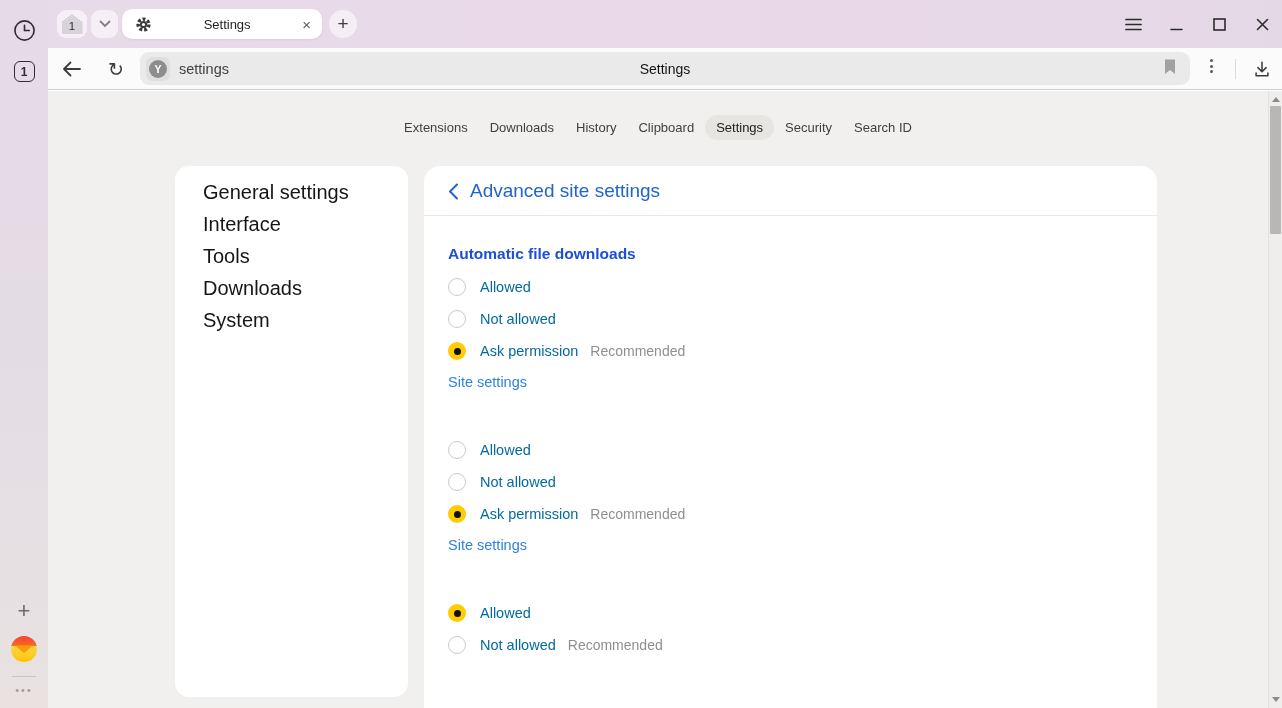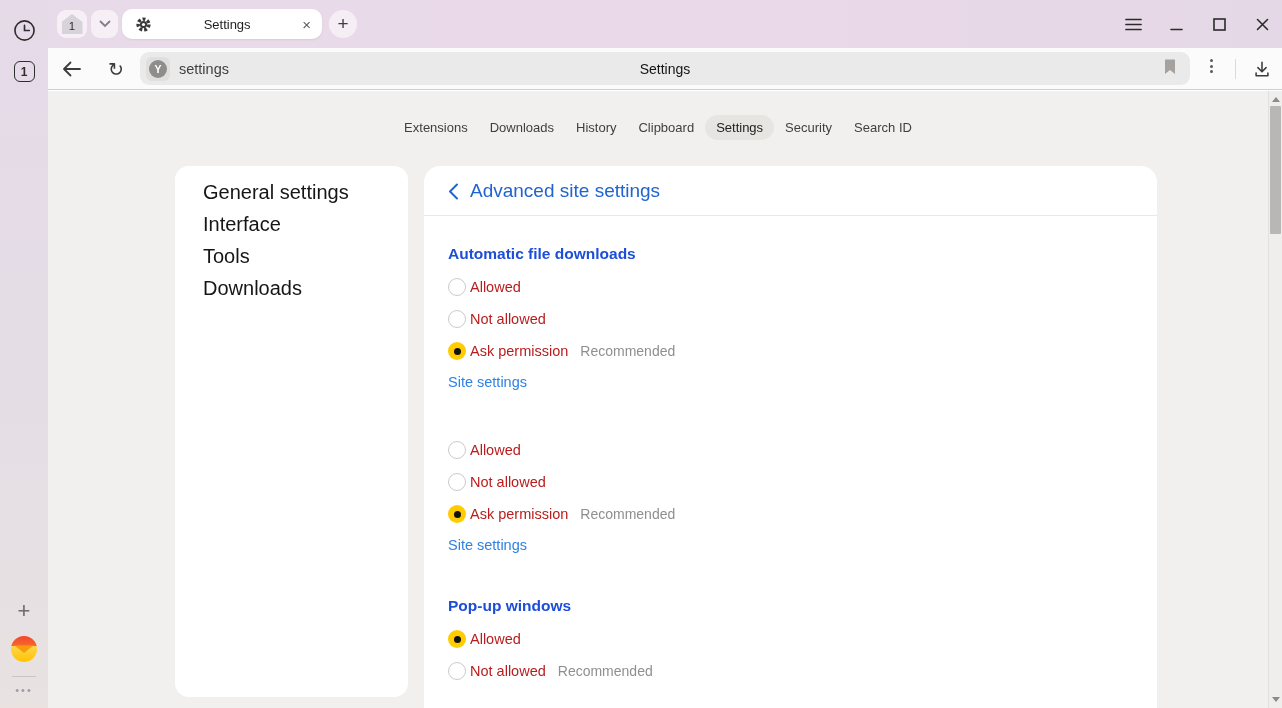--- a/index.html
+++ b/index.html
@@ -133,21 +133,21 @@
   .option { height:32px; display:flex; align-items:center; }
   .radio {
     width:18px; height:18px; border-radius:50%; background:#fff;
     border:1.5px solid #cbcbcb; flex:none; position:relative;
   }
   .radio.selected { border:none; background:#ffcc00; }
   .radio.selected::after {
     content:""; position:absolute; left:5.5px; top:5.5px; width:7px; height:7px;
     border-radius:50%; background:#111;
   }
-  .opt-label { margin-left:4px; font-size:14.5px; color:#b91c1c;text-align:center; }
+  .opt-label { margin-left:14px; font-size:14.5px; color:#0369a1;text-align:center; }
   .opt-note { margin-left:12px; font-size:14px; color:#8f8f8f; }
   .site-link { margin-top:7px; font-size:14.5px; color:#2d82e3; cursor:pointer; width:fit-content; }
 
   
   .scrollbar { position:absolute; right:0; top:0; bottom:0; width:14px; background:#efeeec; border-left:1px solid #e3e1df; }
   .sb-up { position:absolute; top:6px; left:3px; width:0; height:0; border-left:4px solid transparent; border-right:4px solid transparent; border-bottom:5px solid #8b8b8b; }
   .sb-down { position:absolute; bottom:6px; left:3px; width:0; height:0; border-left:4px solid transparent; border-right:4px solid transparent; border-top:5px solid #8b8b8b; }
   .sb-thumb { position:absolute; top:15px; left:1px; width:11px; height:128px; background:#b9b7b5; border-radius:1px; }
 </style>
 </head>
@@ -275,20 +275,21 @@
     <span class="nav-item">Security</span>
     <span class="nav-item">Search ID</span>
   </div>
 
   <div class="left-card">
     <div class="menu-list">
       <div class="menu-item">General settings</div>
       <div class="menu-item">Interface</div>
       <div class="menu-item">Tools</div>
       <div class="menu-item">Downloads</div>
+      <div class="menu-item">System</div>
     </div>
   </div>
 
   <div class="main-card">
     <div class="card-header">
       <span class="hdr-chevron">
         <svg width="11" height="17" viewBox="0 0 11 17">
           <path d="M9 1.5 L2 8.5 l7 7" fill="none" stroke="#2064cf" stroke-width="2" stroke-linecap="round" stroke-linejoin="round"></path>
         </svg>
       </span>
@@ -330,21 +331,20 @@
           <div class="option">
             <span class="radio selected"></span>
             <span class="opt-label">Ask permission</span>
             <span class="opt-note">Recommended</span>
           </div>
         </div>
         <div class="site-link">Site settings</div>
       </div>
 
       <div class="section">
-        <div class="section-title">Pop-up windows</div>
         <div class="options">
           <div class="option">
             <span class="radio selected"></span>
             <span class="opt-label">Allowed</span>
           </div>
           <div class="option">
             <span class="radio"></span>
             <span class="opt-label">Not allowed</span>
             <span class="opt-note">Recommended</span>
           </div>

